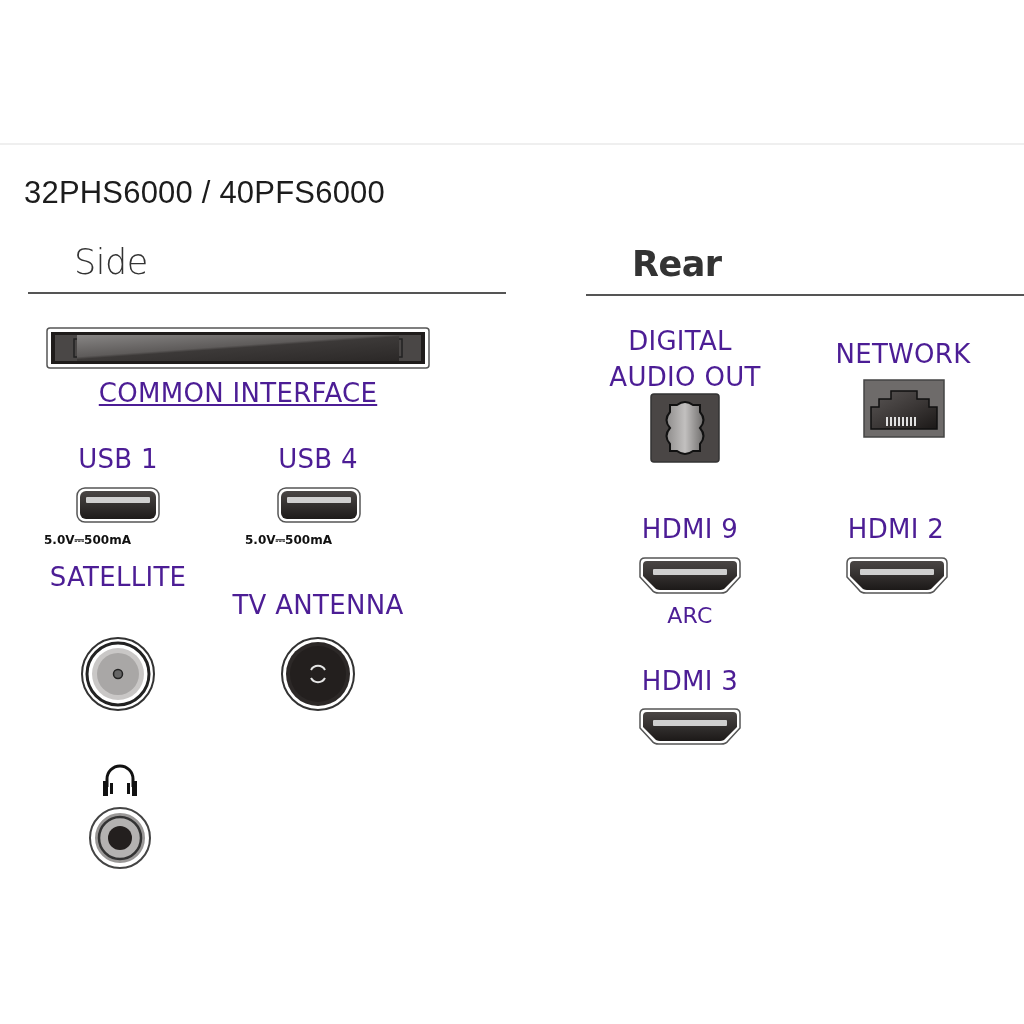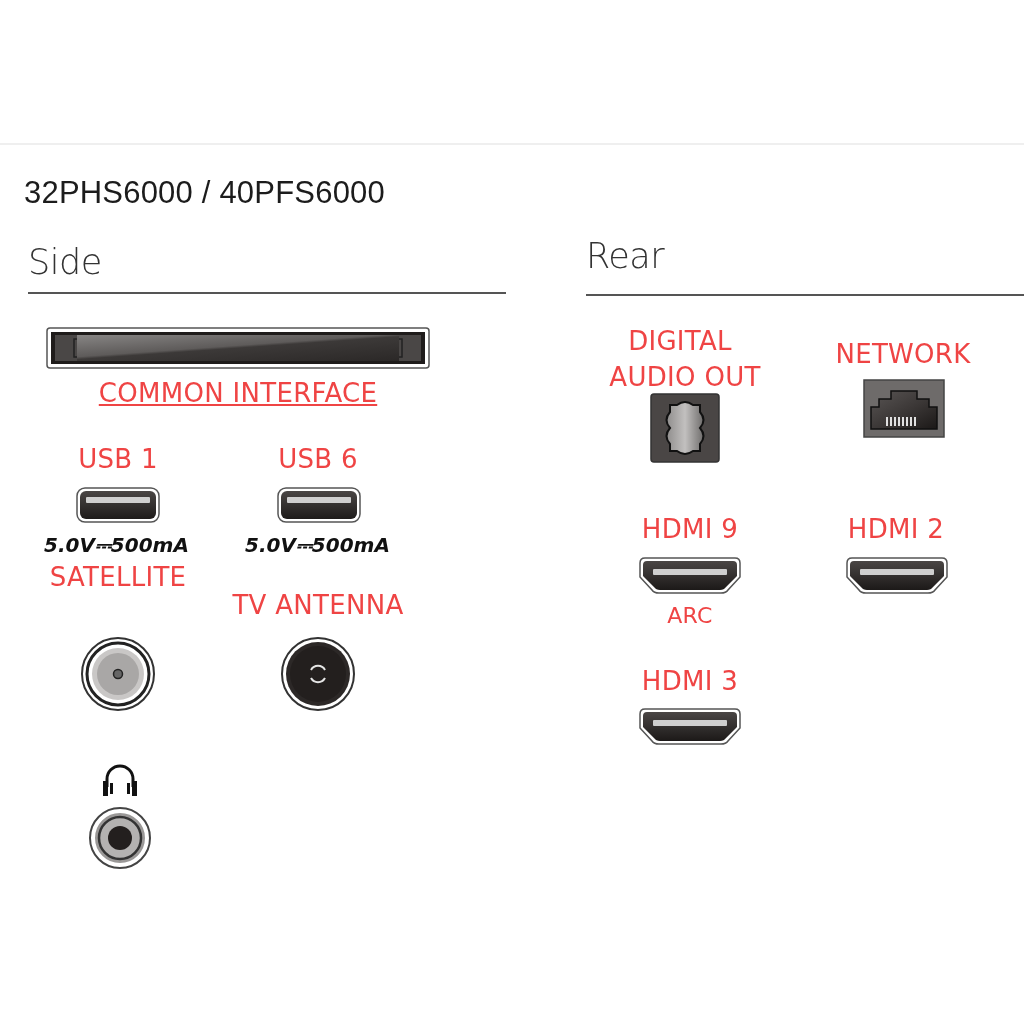--- a/index.html
+++ b/index.html
@@ -1,22 +1,22 @@
 <!DOCTYPE html>
 <html><head>
 <meta charset="utf-8">
 <style>
   html, body { margin:0; padding:0; background:#ffffff; }
   body { width:1024px; height:1024px; position:relative; overflow:hidden; font-family:"Liberation Sans", sans-serif; color:#1a1a1a; }
   .topline { position:absolute; left:0; top:143px; width:1024px; height:2px; background:#efefef; }
   .model { position:absolute; left:24px; top:175px; font-size:31px; font-weight:normal; color:#1c1c1c; letter-spacing:0.2px; }
-  .section-title { position:absolute; font-size:35px; font-weight:normal; color:#333; font-family:"DejaVu Sans", sans-serif; font-weight:200; letter-spacing:-0.5px; }
+  .section-title { position:absolute; font-size:35px; font-weight:normal; color:#333; font-family:"DejaVu Sans", sans-serif; font-weight:200; letter-spacing:-0.5px;margin-left:46px; }
   .rule { position:absolute; height:2px; background:#555; }
-  .lbl { position:absolute; font-family:"DejaVu Sans", sans-serif; font-size:26px; color:#ef4444; text-align:center; white-space:nowrap; letter-spacing:0.3px; }
-  .spec { position:absolute; font-family:"DejaVu Sans", sans-serif; font-weight:bold; font-size:20px; color:#111; white-space:nowrap;font-style:italic; }
+  .lbl { position:absolute; font-family:"DejaVu Sans", sans-serif; font-size:26px; color:#4c1d95; text-align:center; white-space:nowrap; letter-spacing:0.3px; }
+  .spec { position:absolute; font-family:"DejaVu Sans", sans-serif; font-weight:bold; font-size:12px; color:#111; white-space:nowrap; }
   .abs { position:absolute; }
 </style>
 </head>
 <body>
 
 <div class="topline"></div>
 
 <div class="model">32PHS6000 / 40PFS6000</div>
 
 <div class="section-title" style="left:28px; top:242px;">Side</div>
@@ -48,21 +48,21 @@
       <stop offset="0" stop-color="#4a4645"></stop>
         <stop offset="1" stop-color="#1e1b1a"></stop>
     </linearGradient>
   </defs>
   <rect x="1" y="1" width="82" height="34" rx="8" fill="#fff" stroke="#555" stroke-width="1.5"></rect>
   <rect x="4" y="4" width="76" height="28" rx="6" fill="url(#usbG)"></rect>
   <rect x="10" y="10" width="64" height="6" rx="1" fill="#cfcfcf"></rect>
 </svg>
 <div class="spec" style="left:44px; top:533px;">5.0V⎓500mA</div>
 
-<div class="lbl" style="left:258px; top:444px; width:120px;">USB 6</div>
+<div class="lbl" style="left:258px; top:444px; width:120px;">USB 4</div>
 <svg class="abs" style="left:277px; top:487px;" width="84" height="36" viewBox="0 0 84 36">
   <rect x="1" y="1" width="82" height="34" rx="8" fill="#fff" stroke="#555" stroke-width="1.5"></rect>
   <rect x="4" y="4" width="76" height="28" rx="6" fill="url(#usbG)"></rect>
   <rect x="10" y="10" width="64" height="6" rx="1" fill="#cfcfcf"></rect>
 </svg>
 <div class="spec" style="left:245px; top:533px;">5.0V⎓500mA</div>
 
 <div class="lbl" style="left:38px; top:562px; width:160px;">SATELLITE</div>
 <svg class="abs" style="left:80px; top:636px;" width="76" height="76" viewBox="0 0 76 76">
   <circle cx="38" cy="38" r="36" fill="#fff" stroke="#333" stroke-width="2"></circle>
@@ -88,21 +88,21 @@
   <rect x="26" y="22" width="3" height="11" fill="#111"></rect>
   <rect x="31" y="20" width="5" height="15" fill="#111"></rect>
 </svg>
 <svg class="abs" style="left:88px; top:806px;" width="64" height="64" viewBox="0 0 64 64">
   <circle cx="32" cy="32" r="30" fill="#fff" stroke="#444" stroke-width="2"></circle>
   <circle cx="32" cy="32" r="26" fill="#9a9897" stroke="#fff" stroke-width="2"></circle>
   <circle cx="32" cy="32" r="21" fill="#b4b2b1" stroke="#333" stroke-width="2.5"></circle>
   <circle cx="32" cy="32" r="12" fill="#231f1e"></circle>
 </svg>
 
-<div class="section-title" style="left:586px; top:236px;">Rear</div>
+<div class="section-title" style="left:586px; top:244px;font-weight:bold;">Rear</div>
 <div class="rule" style="left:586px; top:294px; width:438px;"></div>
 
 <div class="lbl" style="left:590px; top:326px; width:180px;">DIGITAL</div>
 <div class="lbl" style="left:590px; top:362px; width:190px;text-align:center;">AUDIO OUT</div>
 <svg class="abs" style="left:650px; top:393px;" width="70" height="70" viewBox="0 0 70 70">
   <defs>
     <linearGradient id="optG" x1="0" y1="0" x2="1" y2="0">
       <stop offset="0" stop-color="#8f8d8c"></stop>
         <stop offset="0.5" stop-color="#c2c0bf"></stop>
         <stop offset="1" stop-color="#6f6d6c"></stop>

